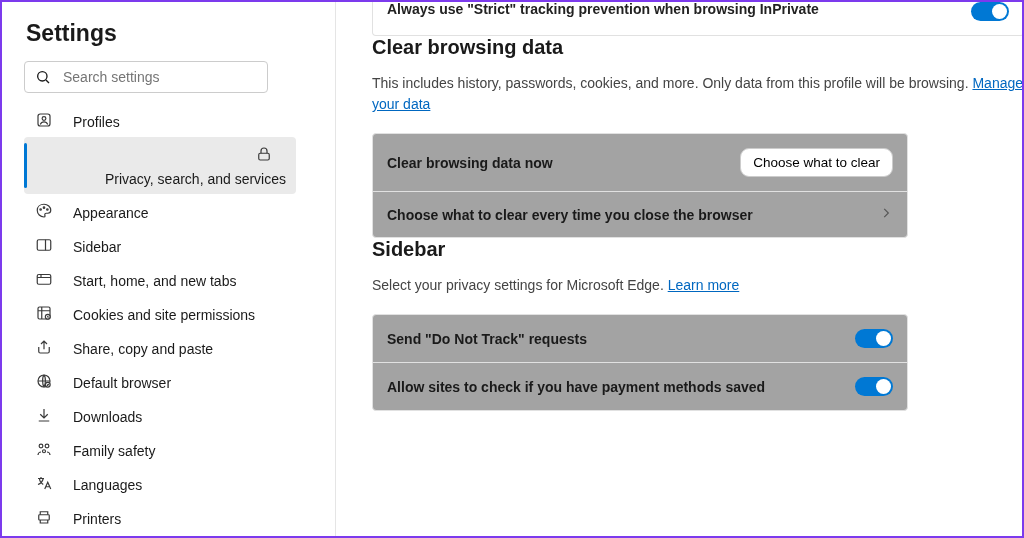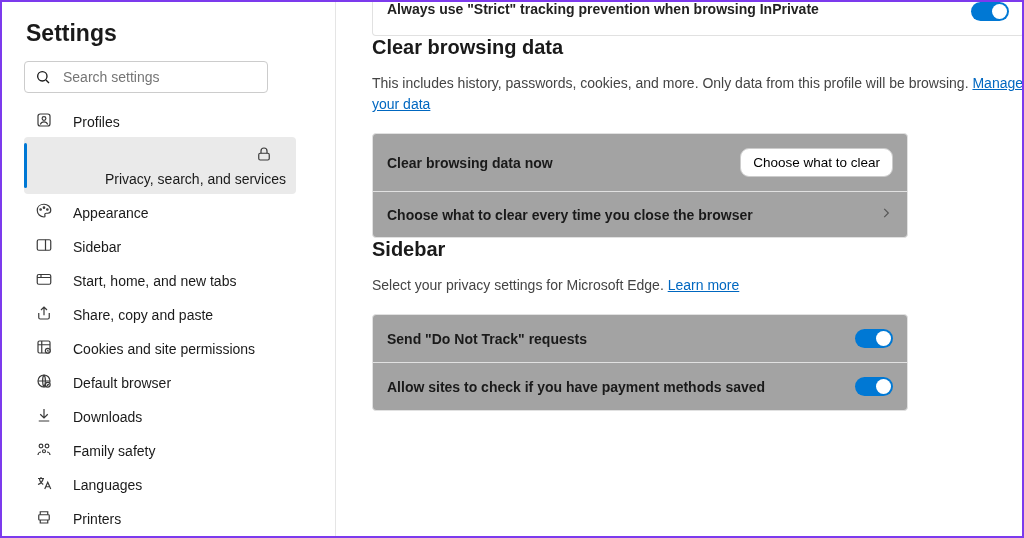--- a/index.html
+++ b/index.html
@@ -195,36 +195,36 @@
             <svg viewBox="0 0 24 24" fill="none" stroke="currentColor" stroke-width="1.6">
               <rect x="3" y="6" width="18" height="13" rx="2"></rect>
               <path d="M3 10h18M8 6v4"></path>
             </svg>
           </span>
         <span class="label">Start, home, and new tabs</span>
       </li>
       <li class="nav-item">
         <span class="icon-slot">
             <svg viewBox="0 0 24 24" fill="none" stroke="currentColor" stroke-width="1.6">
-              <path d="M5 12v6a2 2 0 0 0 2 2h10a2 2 0 0 0 2-2v-6"></path>
-              <path d="M12 15V4M8 8l4-4 4 4"></path>
-            </svg>
-          </span>
-        <span class="label">Share, copy and paste</span>
-      </li>
-      <li class="nav-item">
-        <span class="icon-slot">
-            <svg viewBox="0 0 24 24" fill="none" stroke="currentColor" stroke-width="1.6">
               <rect x="4" y="4" width="16" height="16" rx="2"></rect>
               <path d="M4 9h16M9 4v16"></path>
               <circle cx="17" cy="17" r="3.2" fill="#fff"></circle>
               <path d="M17 15.5v1.5l1 1"></path>
             </svg>
           </span>
         <span class="label">Cookies and site permissions</span>
+      </li>
+      <li class="nav-item">
+        <span class="icon-slot">
+            <svg viewBox="0 0 24 24" fill="none" stroke="currentColor" stroke-width="1.6">
+              <path d="M5 12v6a2 2 0 0 0 2 2h10a2 2 0 0 0 2-2v-6"></path>
+              <path d="M12 15V4M8 8l4-4 4 4"></path>
+            </svg>
+          </span>
+        <span class="label">Share, copy and paste</span>
       </li>
       <li class="nav-item">
         <span class="icon-slot">
             <svg viewBox="0 0 24 24" fill="none" stroke="currentColor" stroke-width="1.6">
               <circle cx="12" cy="12" r="8"></circle>
               <path d="M4 12h16M12 4c2.5 2.5 2.5 13 0 16M12 4c-2.5 2.5-2.5 13 0 16"></path>
               <circle cx="17" cy="17" r="3.2" fill="#fff"></circle>
               <path d="M15.8 17l1 1 1.8-1.8"></path>
             </svg>
           </span>

